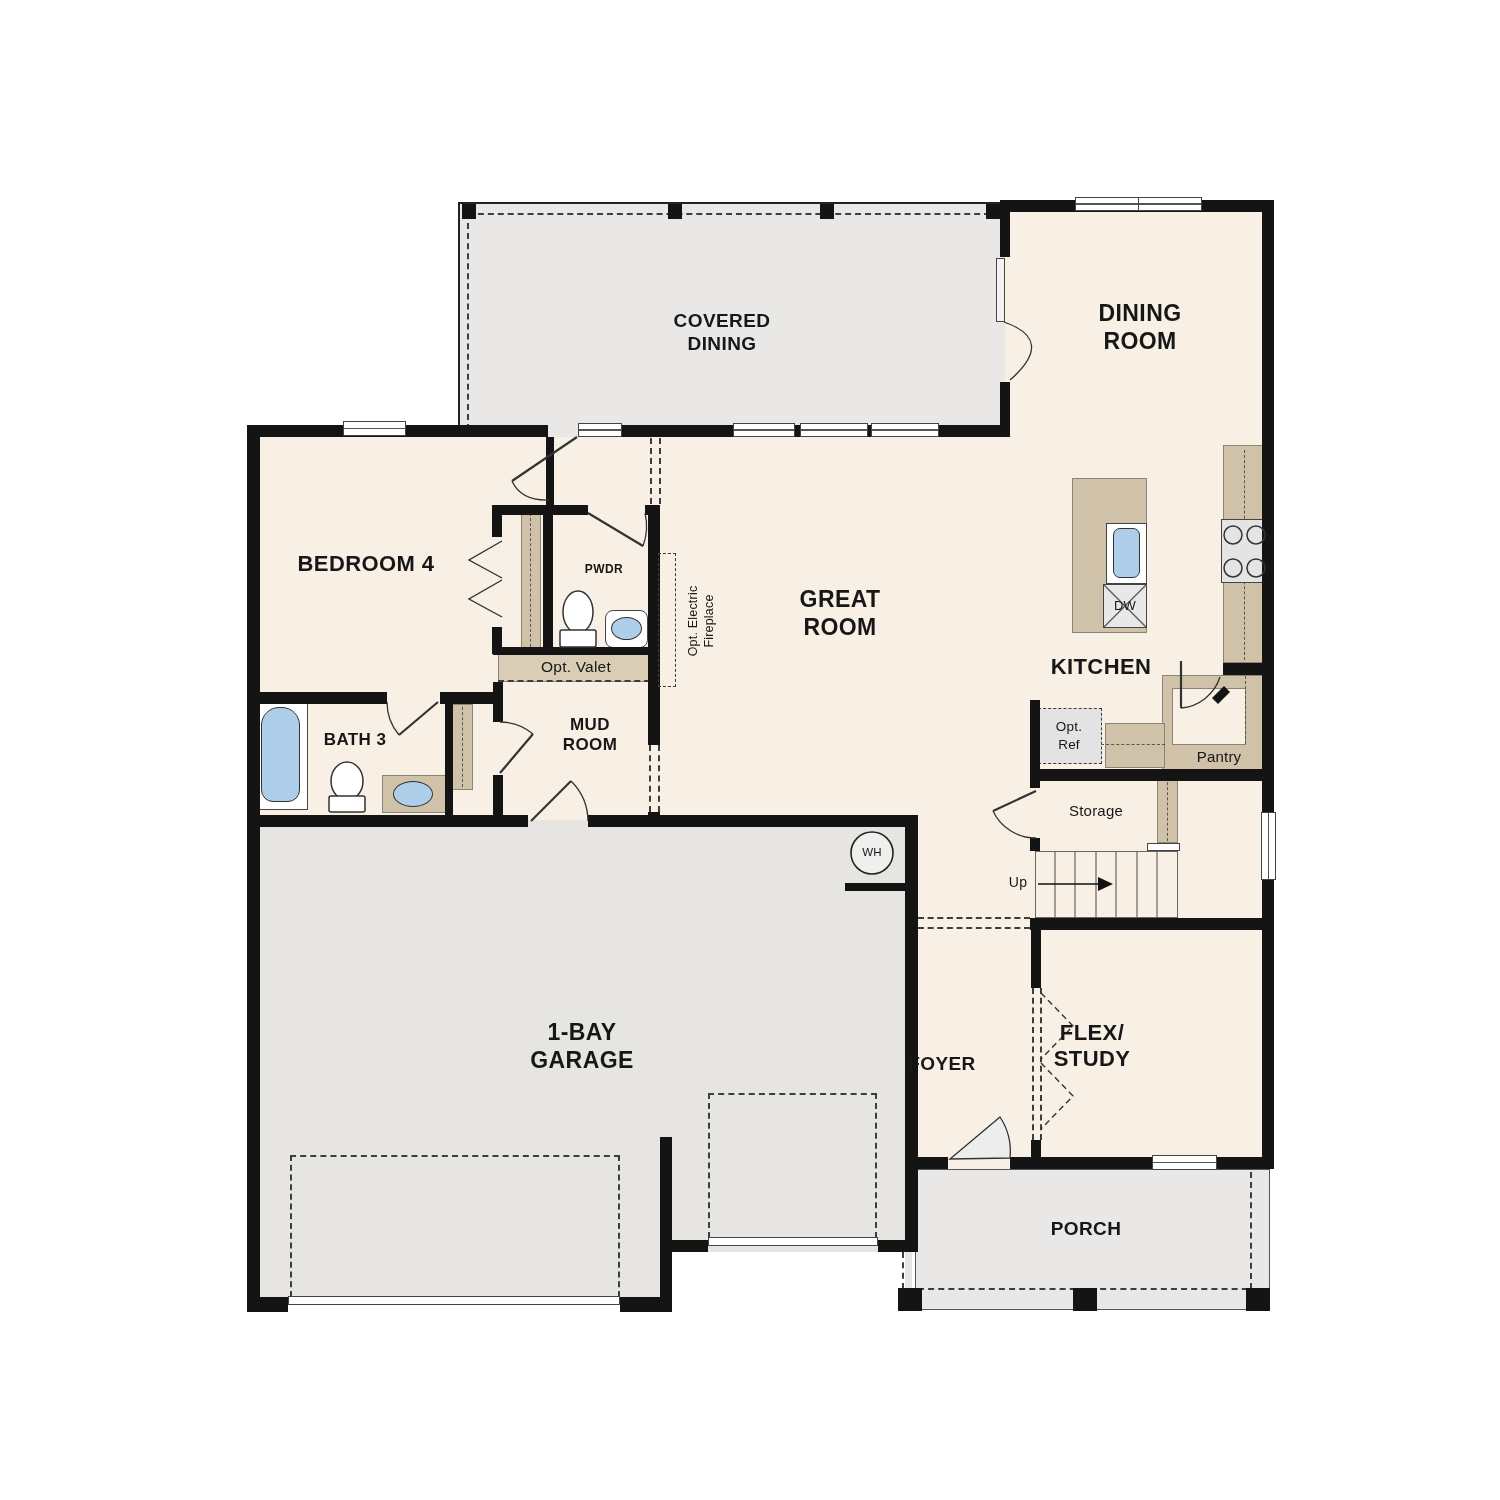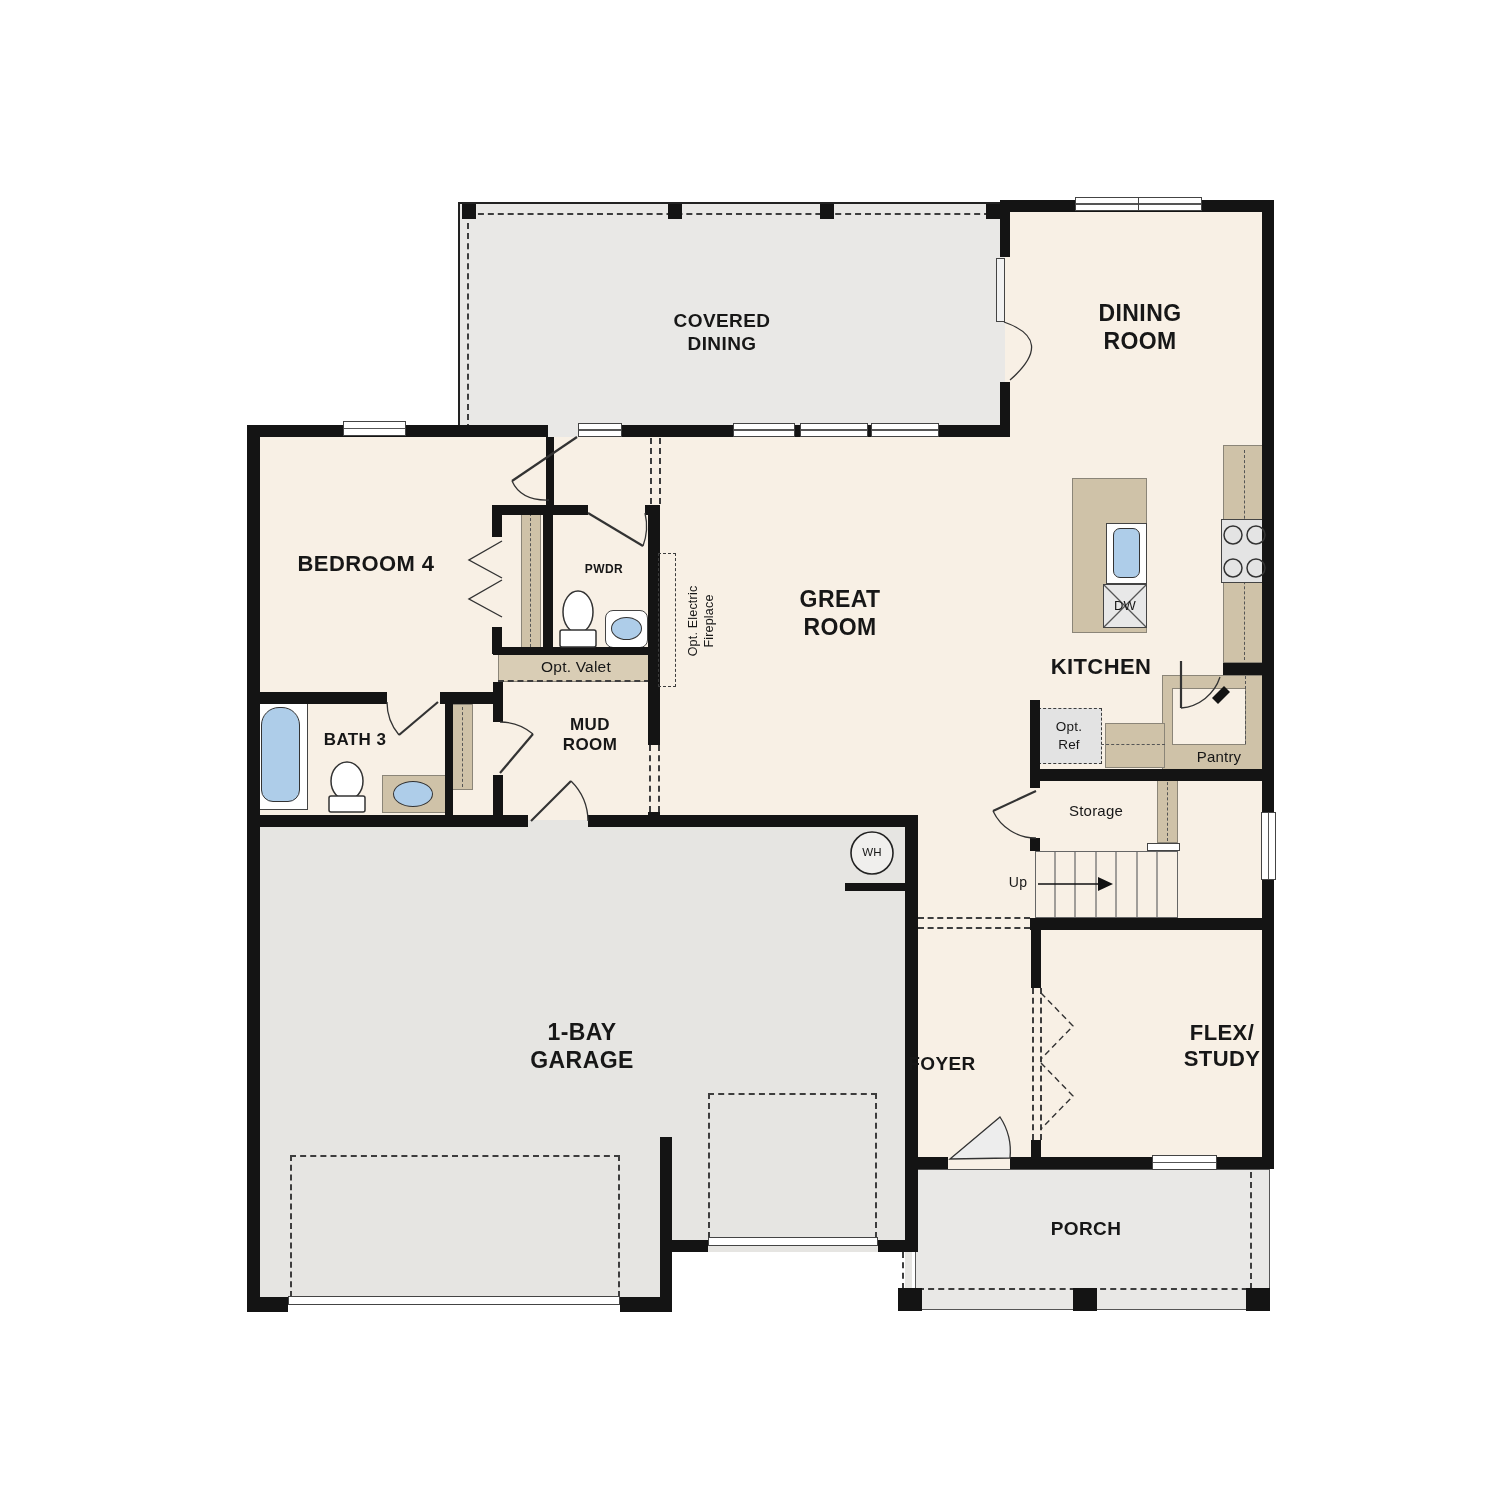--- a/index.html
+++ b/index.html
@@ -258,21 +258,21 @@
   <div class="lbl" style="left:590px;top:735px;font-size:17px;">
     <span style="display:block;">MUD</span>
     <span style="display:block;">ROOM</span>
   </div>
   <div class="lbl" style="left:355px;top:740px;font-size:17px;">BATH 3</div>
   <div class="lbl" style="left:582px;top:1047px;font-size:23px;">
     <span style="display:block;">1-BAY</span>
     <span style="display:block;">GARAGE</span>
   </div>
   <div class="lbl" style="left:942px;top:1064px;font-size:19px;">FOYER</div>
-  <div class="lbl" style="left:1222px;top:1046px;font-size:22px;">
+  <div class="lbl" style="left:1092px;top:1046px;font-size:22px;">
     <span style="display:block;">FLEX/</span>
     <span style="display:block;">STUDY</span>
   </div>
   <div class="lbl" style="left:1086px;top:1229px;font-size:19px;">PORCH</div>
 
   <div class="lbl lbl-reg" style="left:576px;top:667px;font-size:15.5px;">Opt. Valet</div>
   <div class="lbl lbl-reg" style="left:1219px;top:757px;font-size:15px;">Pantry</div>
   <div class="lbl lbl-reg" style="left:1096px;top:811px;font-size:15px;">Storage</div>
   <div class="lbl lbl-reg" style="left:1018px;top:882px;font-size:14px;">Up</div>
   <div class="lbl lbl-reg" style="left:1069px;top:736px;font-size:13.5px;line-height:1.35;text-align:center;">

